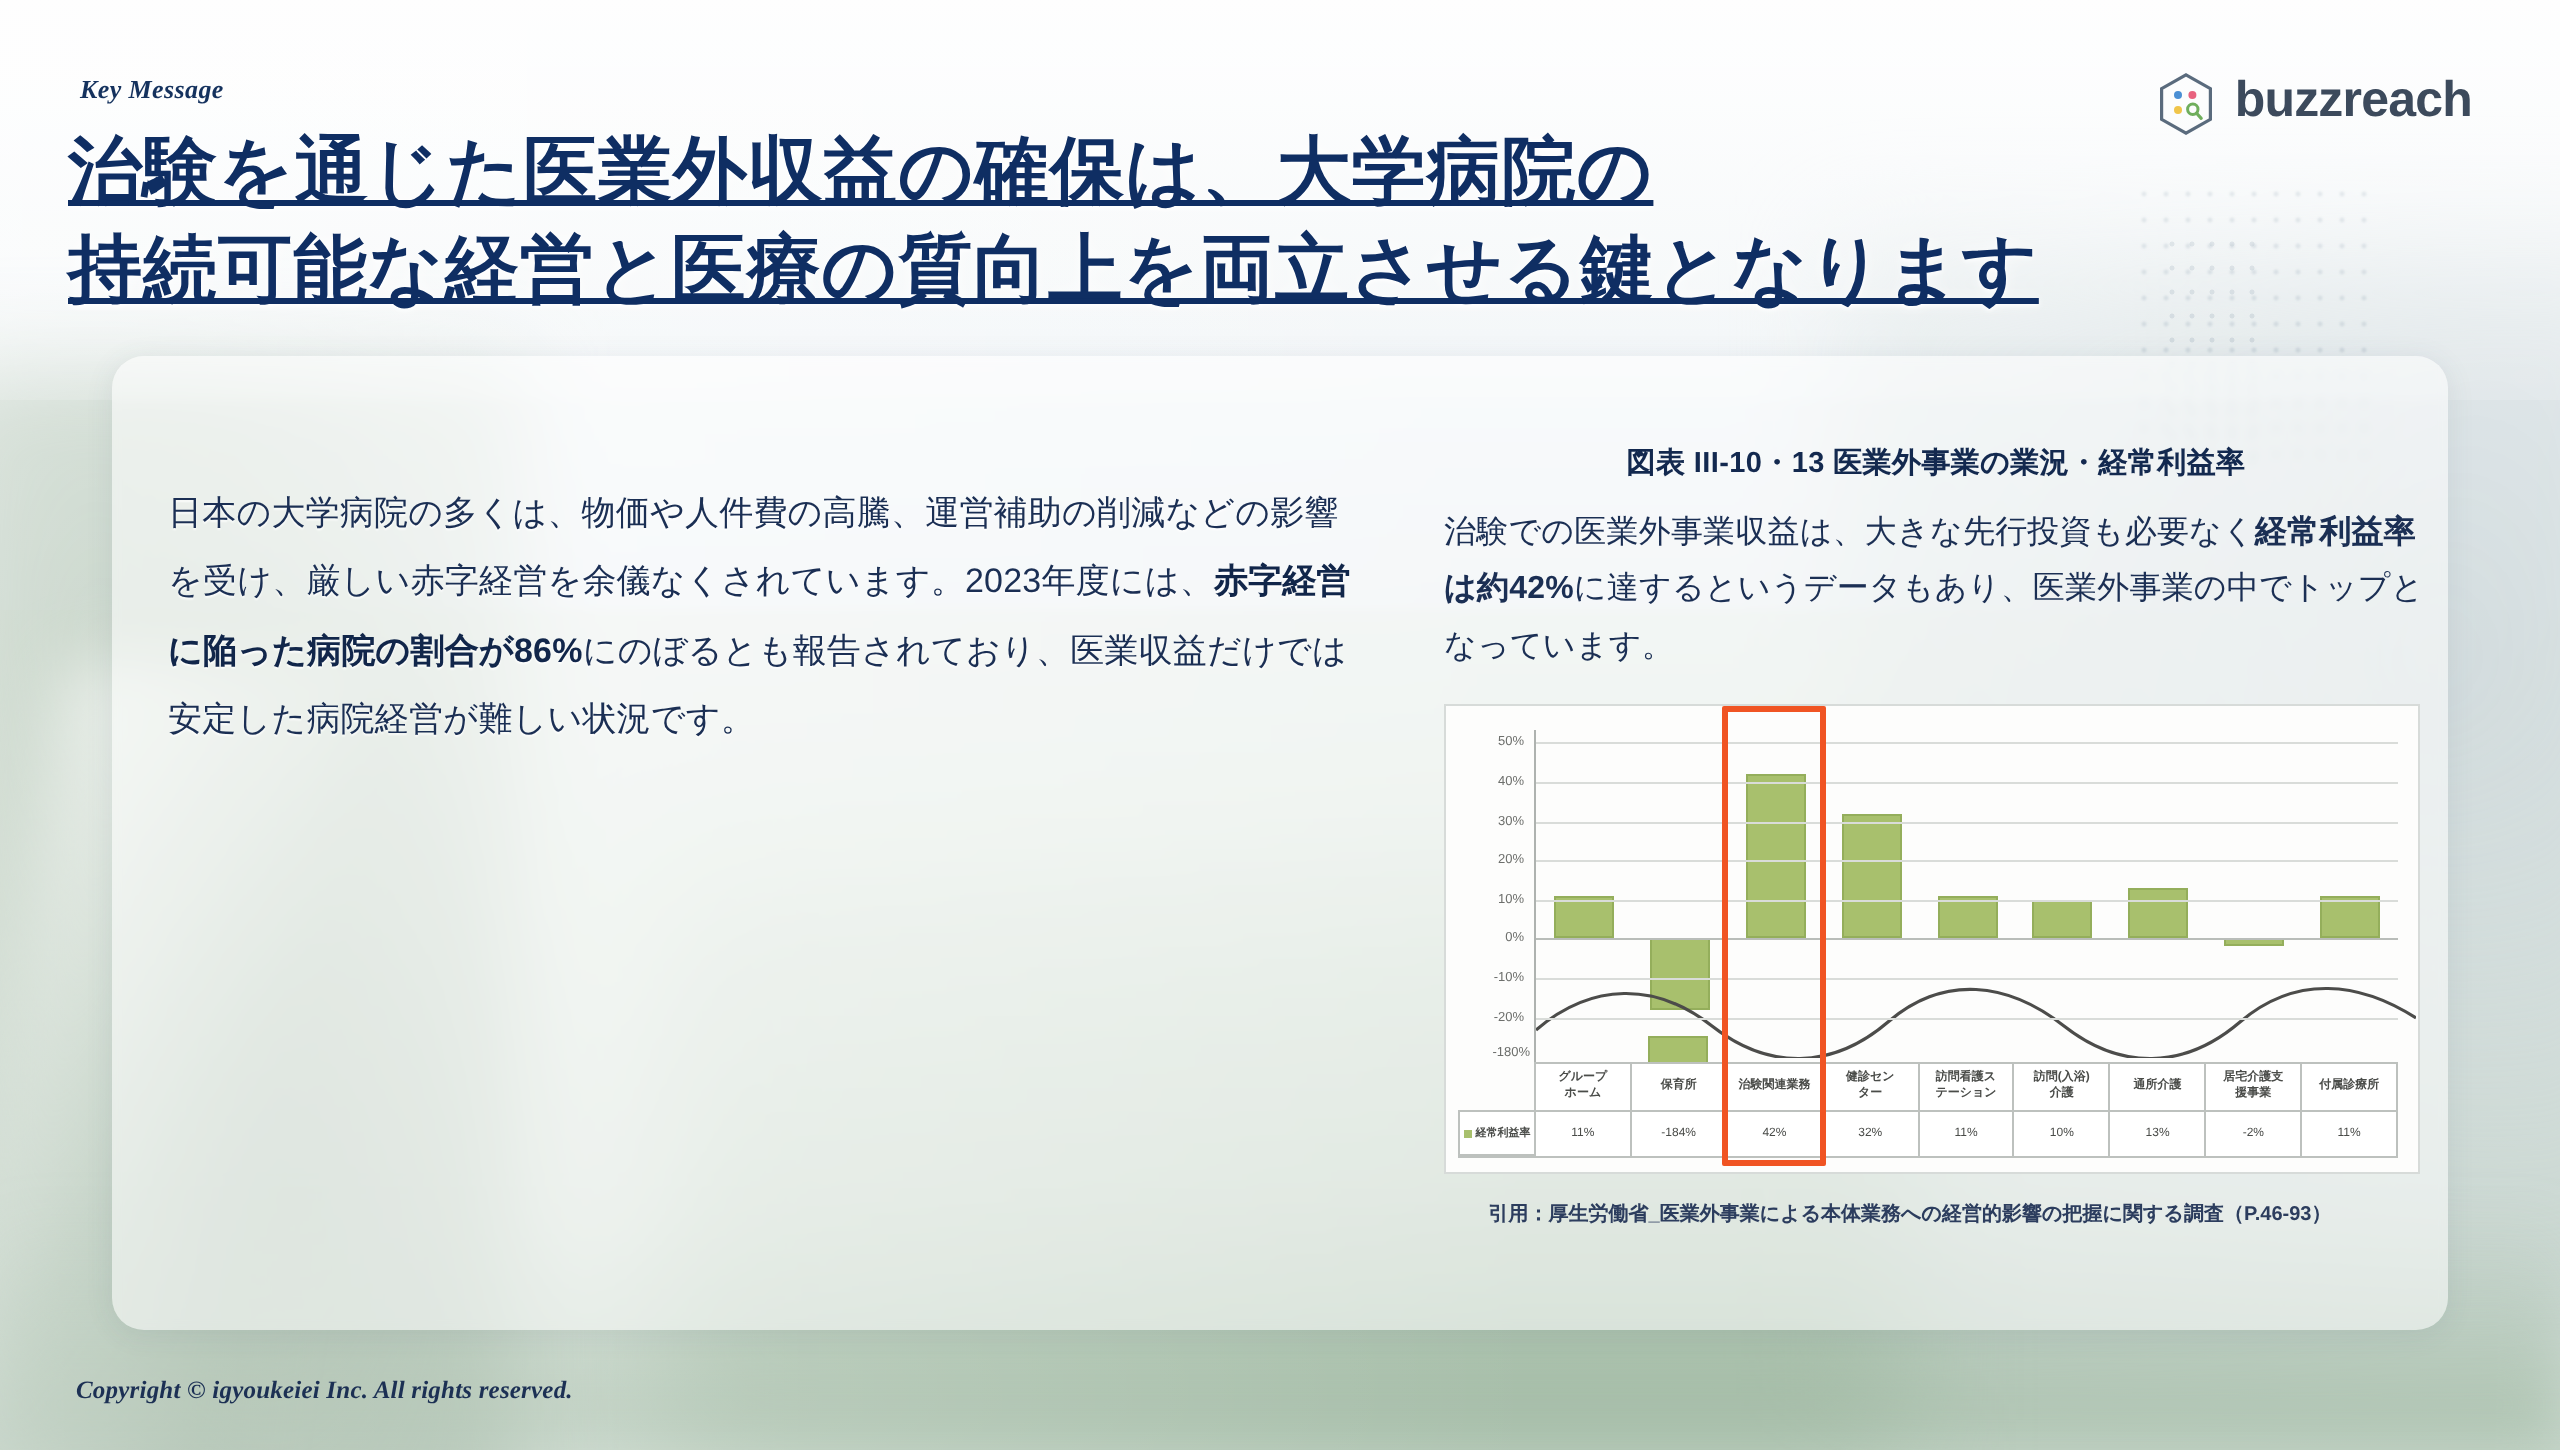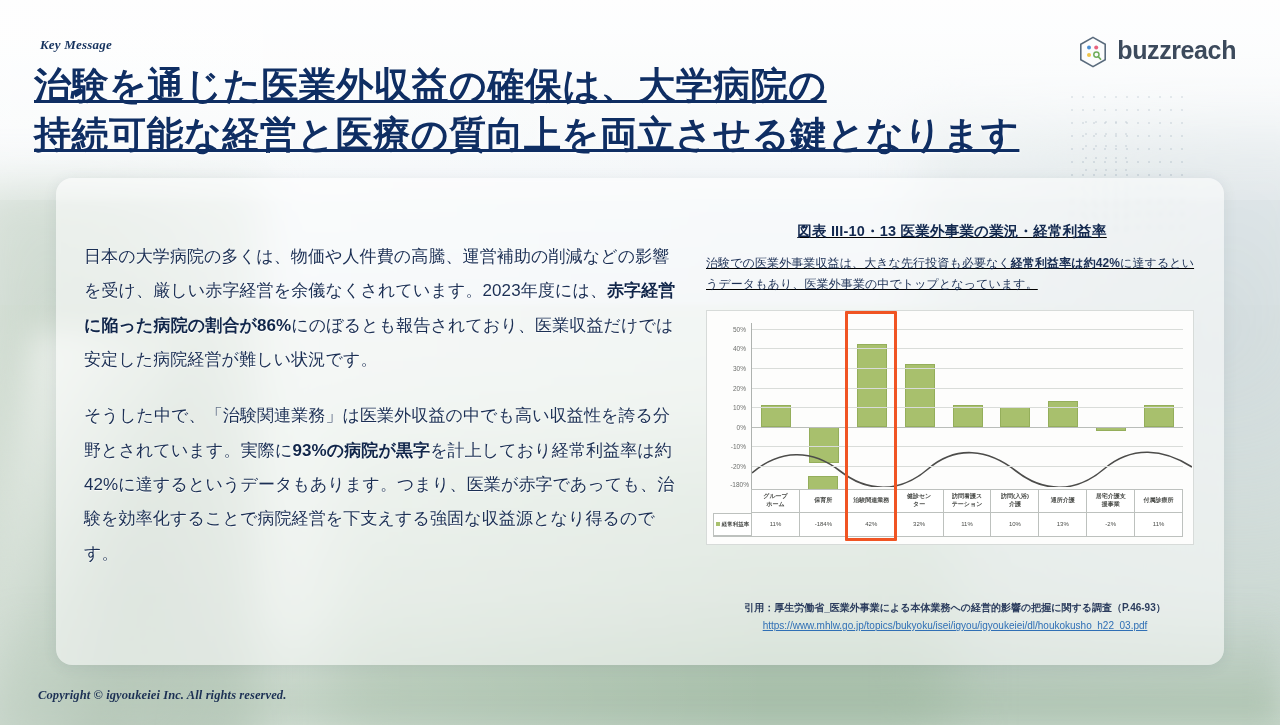--- a/index.html
+++ b/index.html
@@ -70,24 +70,24 @@
     backdrop-filter:blur(2px);}
 
   
   .left-col{position:absolute;left:84px;top:206px;width:600px;margin-top:34px;}
   .para{font-size:17px;line-height:2.02;color:#1b2f54;letter-spacing:.1px;margin:0 0 22px 0;
     text-shadow:0 1px 1px rgba(255,255,255,.85);}
   .para:last-child{margin-bottom:0;}
   .para b{font-weight:bold;color:#11264a;}
 
   
-  .right-col{position:absolute;left:706px;top:222px;width:492px;text-decoration:underline;}
+  .right-col{position:absolute;left:722px;top:222px;width:492px;}
   .fig-title{font-size:14.5px;font-weight:bold;color:#13294f;text-align:center;
     letter-spacing:.2px;margin:0 0 12px 0;}
-  .fig-lead{font-size:12px;line-height:1.78;color:#1b2f54;margin:0 0 14px 0;letter-spacing:.1px;}
+  .fig-lead{font-size:16px;line-height:1.78;color:#1b2f54;margin:0 0 14px 0;letter-spacing:.1px;}
   .fig-lead b{font-weight:bold;}
 
   
   .chart-wrap{position:relative;width:488px;height:235px;
     background:#fdfdfc;border:1px solid #d7dbd9;box-sizing:border-box;}
   .chart-inner{position:absolute;left:6px;top:6px;right:6px;bottom:6px;}
 
   .yaxis{position:absolute;left:0;top:6px;width:36px;height:172px;}
   .ytick{position:absolute;right:3px;font-size:6.5px;color:#6d6f6c;transform:translateY(-50%);
     white-space:nowrap;}
@@ -176,21 +176,20 @@
       <line x1="20.3" y1="20.6" x2="22.6" y2="23.2" stroke="#6fae5c" stroke-width="1.6" stroke-linecap="round"></line>
     </svg>
   </span>
   <span class="logo-word">buzzreach</span>
 </div>
 
 <div class="card"></div>
 
 <div class="left-col">
   <p class="para"><span>日本の大学病院の多くは、物価や人件費の高騰、運営補助の削減などの影響を受け、厳しい赤字経営を余儀なくされています。2023年度には、</span><b>赤字経営に陥った病院の割合が86%</b><span>にのぼるとも報告されており、医業収益だけでは安定した病院経営が難しい状況です。</span></p>
-  <p class="para"><span>そうした中で、「治験関連業務」は医業外収益の中でも高い収益性を誇る分野とされています。実際に</span><b>93%の病院が黒字</b><span>を計上しており経常利益率は約42%に達するというデータもあります。つまり、医業が赤字であっても、治験を効率化することで病院経営を下支えする強固な収益源となり得るのです。</span></p>
 </div>
 
 <div class="right-col">
   <div class="fig-title">図表 III-10・13  医業外事業の業況・経常利益率</div>
   <p class="fig-lead"><span>治験での医業外事業収益は、大きな先行投資も必要なく</span><b>経常利益率は約42%</b><span>に達するというデータもあり、医業外事業の中でトップとなっています。</span></p>
 
   <div class="chart-wrap">
     <div class="chart-inner">
 
       <div class="yaxis">
@@ -281,16 +280,15 @@
       </div>
       <div class="ctable-bottom"></div>
 
       <div class="hl-box" style="left: calc(22.2222% + 26.6667px); width: calc(11.1111% - 0.666667px); top: -6px; bottom: -3px;"></div>
     </div>
   </div>
 </div>
 
 <div class="cite">
   <div class="cite-line">引用：厚生労働省_医業外事業による本体業務への経営的影響の把握に関する調査（P.46-93）</div>
-  <a class="cite-url" href="#">https://www.mhlw.go.jp/topics/bukyoku/isei/igyou/igyoukeiei/dl/houkokusho_h22_03.pdf</a>
 </div>
 
 <div class="footer">Copyright © igyoukeiei Inc. All rights reserved.</div>
 
 </body></html>

